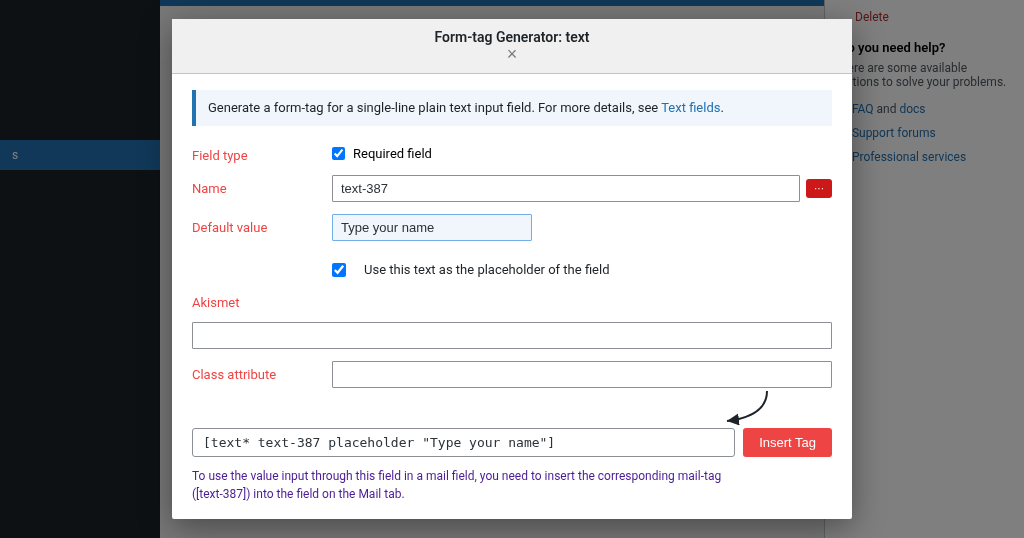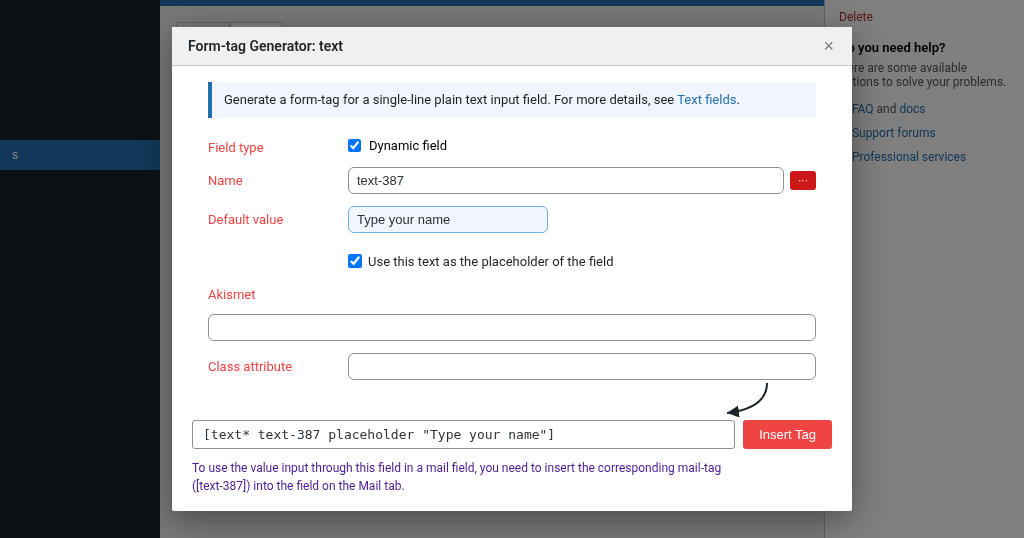--- a/index.html
+++ b/index.html
@@ -118,20 +118,21 @@
       padding: 10px 14px;
       border-left: 1px solid #c3c4c7;
     }
 
     .bg-right-delete {
       color: #b32d2e;
       font-size: 12px;
       text-decoration: none;
       display: block;
       margin-bottom: 16px;
+      margin-left: 16px;
     }
 
     .bg-right-help {
       font-size: 13px;
       font-weight: 600;
       margin-bottom: 6px;
     }
 
     .bg-right-desc {
       font-size: 12px;
@@ -172,40 +173,41 @@
       position: relative;
     }
 
     .modal-header {
       background: #f0f0f1;
       border-bottom: 1px solid #c3c4c7;
       padding: 10px 16px;
       display: flex;
       justify-content: space-between;
       align-items: center;
+      flex-direction: column;
     }
 
     .modal-title {
       font-size: 14px;
       font-weight: 600;
       color: #1d2327;
     }
 
     .modal-close {
       background: none;
       border: none;
       cursor: pointer;
       font-size: 18px;
       color: #787c82;
       line-height: 1;
       padding: 0 2px;
     }
 
     .modal-body {
-      padding: 16px 36px;
+      padding: 16px 20px;
     }
 
     .modal-info {
       background: #f0f6fc;
       border-left: 4px solid #2271b1;
       padding: 8px 12px;
       margin-bottom: 16px;
       font-size: 13px;
       color: #1d2327;
       line-height: 1.5;
@@ -231,21 +233,21 @@
     }
 
     .form-field {
       flex: 1;
     }
 
     .form-field input[type="text"] {
       width: 100%;
       padding: 5px 8px;
       border: 1px solid #8c8f94;
-      border-radius: 6px;
+      border-radius: 1px;
       font-size: 13px;
       color: #2c3338;
       background: #fff;
     }
 
     .name-input-wrapper {
       display: flex;
       align-items: center;
       gap: 6px;
     }
@@ -272,22 +274,22 @@
     }
 
     .default-value-input {
       width: 200px !important;
       background: #f0f6fc !important;
       border-color: #72aee6 !important;
     }
 
     .checkbox-row {
       display: flex;
-      align-items: flex-start;
-      gap: 6px;
+      align-items: flex-end;
+      gap: 18px;
       margin-top: 21px;
       font-size: 13px;
       color: #1d2327;
     }
 
     .checkbox-row input[type="checkbox"] {
       width: 14px;
       height: 14px;
       cursor: pointer;
     }
@@ -410,21 +412,21 @@
 
       <div class="modal-info">
         <span>Generate a form-tag for a single-line plain text input field. For more details, see </span><a>Text fields</a>.
       </div>
 
       <div class="form-row">
         <div class="form-label">Field type</div>
         <div class="form-field">
           <div class="field-type-row">
             <input type="checkbox" checked="" style="">
-            <label>Dynamic field</label>
+            <label>Required field</label>
           </div>
         </div>
       </div>
 
       <div class="form-row">
         <div class="form-label">Name</div>
         <div class="form-field">
           <div class="name-input-wrapper">
             <input type="text" value="text-387" style="">
             <button class="name-options-btn">

